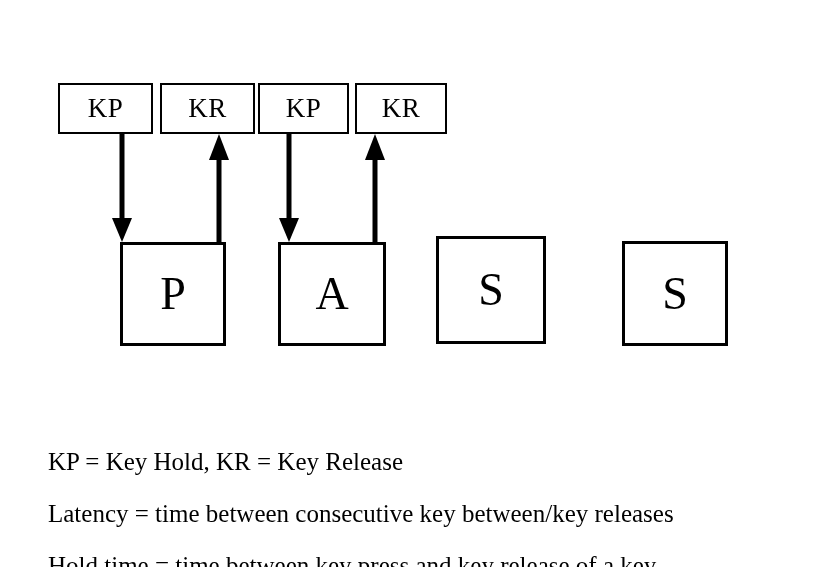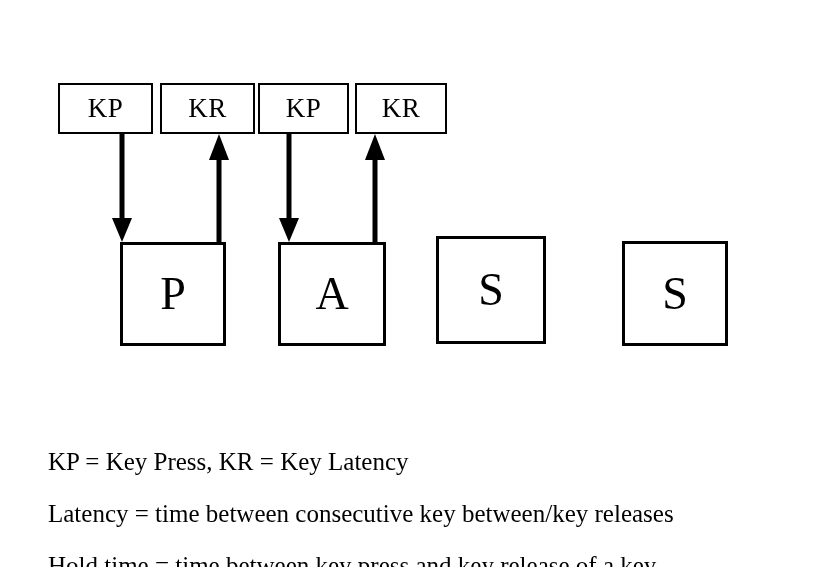--- a/index.html
+++ b/index.html
@@ -135,18 +135,18 @@
 
   <div class="letter-box" style="left:436px; top:188px; width:110px; height:108px;">
     <span>S</span>
   </div>
 
   <div class="letter-box" style="left:622px; top:193px; width:106px; height:105px;">
     <span>S</span>
   </div>
 
   <div id="legend">
-    <div class="legend-line">KP = Key Press, KR = Key Latency</div>
+    <div class="legend-line">KP = Key Hold, KR = Key Release</div>
     <div class="legend-line">Latency = time between consecutive key between/key releases</div>
     <div class="legend-line">Hold time = time between key press and key release of a key</div>
   </div>
 
 </div>
 
 </body></html>

